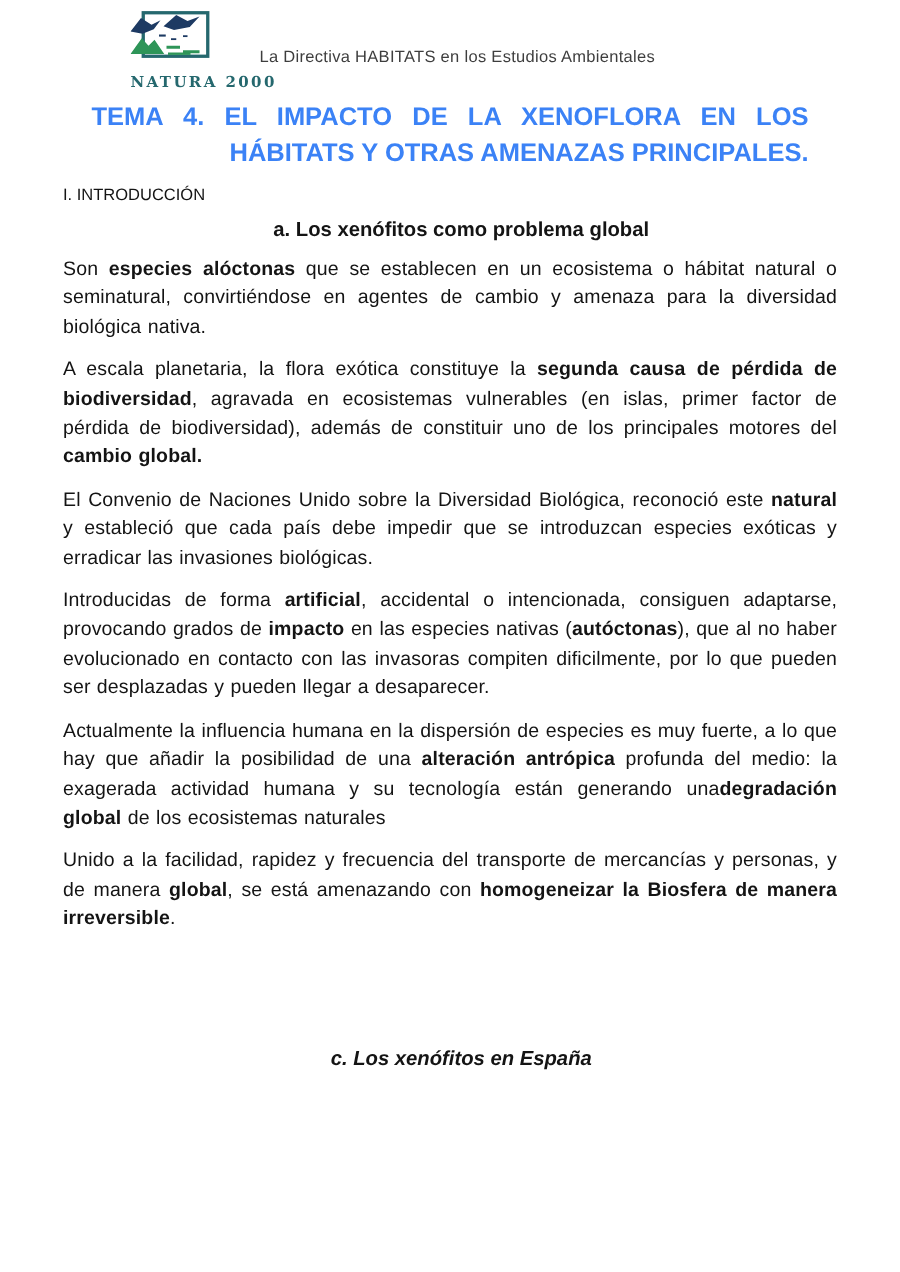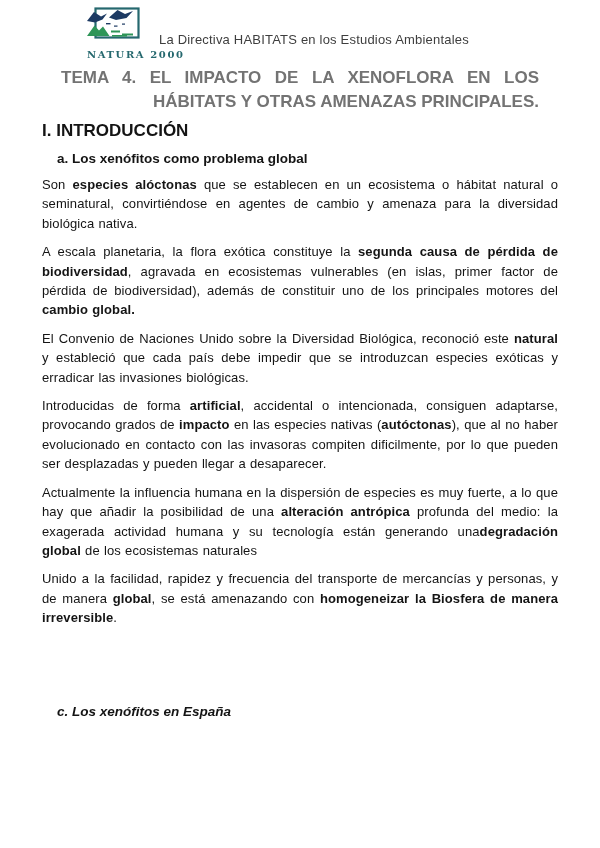--- a/index.html
+++ b/index.html
@@ -32,58 +32,59 @@
     font-family: "DejaVu Serif", serif;
     font-size: 10px;
     letter-spacing: 1.6px;
     color: #25686e;
     white-space: nowrap;
     margin-top: -2px;
     font-weight: bold;
   }
   .header-subtitle {
     position: absolute;
-    left: 159px;
+    left: 173px;
     top: 32px;
-    font-size: 13px;
+    font-size: 11px;
     letter-spacing: 0.2px;
     color: #3e3e3e;
   }
   
   .content {
     padding: 0 42px;
   }
   .doc-title {
     margin: 8px 0 0 0;
     padding: 0 19px;
     font-size: 17px;
     font-weight: 700;
     line-height: 24px;
-    color: #737373;
+    color: #3b82f6;
   }
   .title-line1 {
     display: block;
     text-align: justify;
     text-align-last: justify;
   }
   .title-line2 {
     display: block;
     text-align: right;
   }
   .section-heading {
-    margin: 8px 0 12px 0;
-    font-size: 17px;
-    font-weight: 700;
+    margin: 8px 0 6px 0;
+    font-size: 11px;
+    font-weight: 400;
     line-height: 17px;
   }
   .subsection-heading {
     margin: 6px 0 0 15px;
     font-size: 13.5px;
     font-weight: 700;
     line-height: 16px;
+    text-align: center;
   }
   .subsection-heading.bottom {
     margin-top: 76px;
     font-style: italic;
   }
   p.body {
     margin: 0 0 9px 0;
     font-size: 13px;
     line-height: 19.4px;
     text-align: justify;

